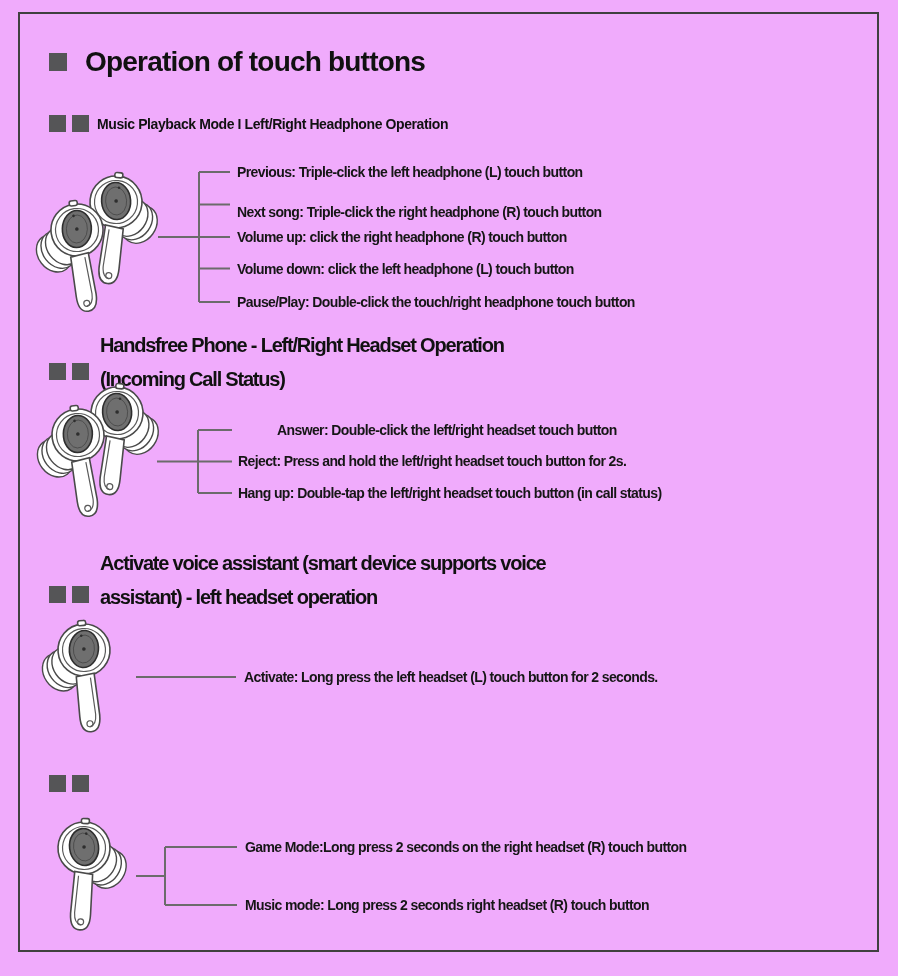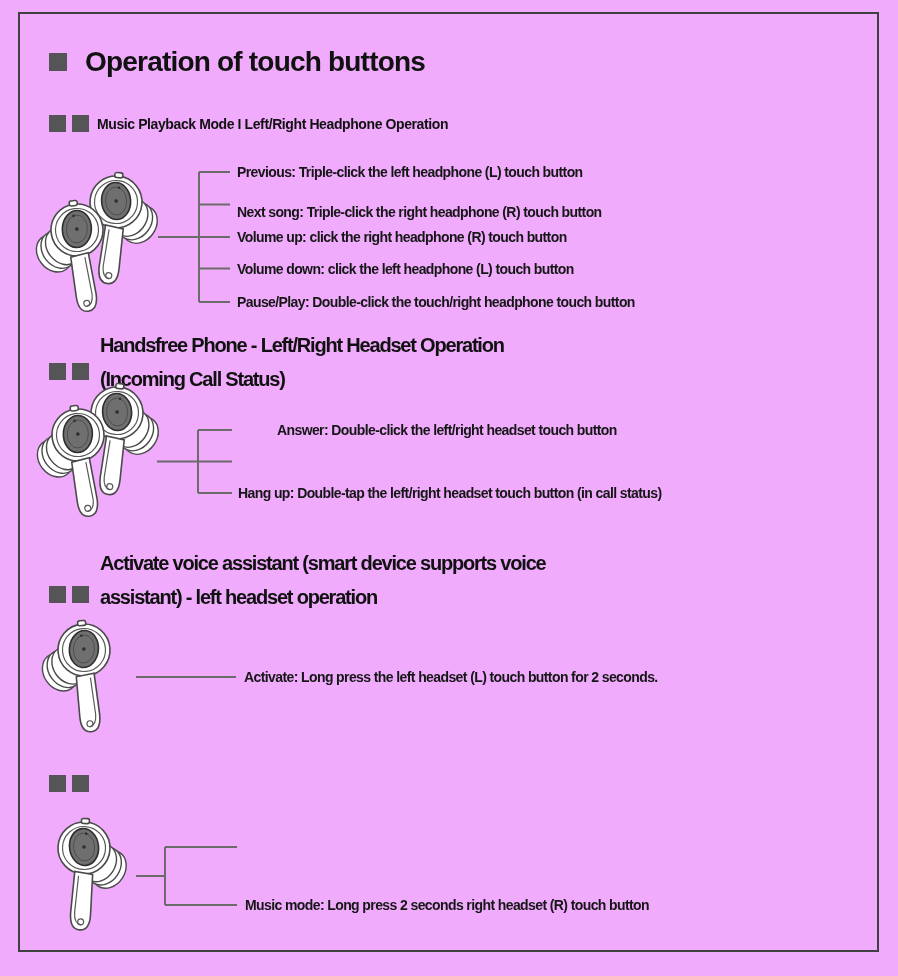--- a/index.html
+++ b/index.html
@@ -121,20 +121,21 @@
 
   <svg class="connector" style="left:150px;top:422px;" width="90" height="80" viewBox="0 0 90 80">
     <line x1="48" y1="8" x2="48" y2="71"></line>
     <line x1="7" y1="39.5" x2="48" y2="39.5"></line>
     <line x1="48" y1="8" x2="82" y2="8"></line>
     <line x1="48" y1="39.5" x2="82" y2="39.5"></line>
     <line x1="48" y1="71" x2="82" y2="71"></line>
   </svg>
 
   <div class="item" style="left:238px;top:419px;margin-left:39px;">Answer: Double-click the left/right headset touch button</div>
+  <div class="item" style="left:238px;top:450px;">Reject: Press and hold the left/right headset touch button for 2s.</div>
   <div class="item" style="left:238px;top:482px;">Hang up: Double-tap the left/right headset touch button (in call status)</div>
 
   <div class="h2" style="left:100px;top:546px;">
     <span>Activate voice assistant (smart device supports voice</span>
     <span>assistant) - left headset operation</span>
   </div>
   <div class="sq" style="left:49px;top:586px;"></div>
   <div class="sq" style="left:72px;top:586px;"></div>
 
   <svg style="left:30px;top:622px;" width="130" height="122" viewBox="0 0 130 122">
@@ -156,14 +157,15 @@
     <use href="#budR" transform="translate(18,0) rotate(3 36 30)"></use>
   </svg>
 
   <svg class="connector" style="left:130px;top:838px;" width="112" height="72" viewBox="0 0 112 72">
     <line x1="35" y1="9" x2="35" y2="67"></line>
     <line x1="6" y1="38" x2="35" y2="38"></line>
     <line x1="35" y1="9" x2="107" y2="9"></line>
     <line x1="35" y1="67" x2="107" y2="67"></line>
   </svg>
 
+  <div class="item" style="left:245px;top:836px;">Game Mode:Long press 2 seconds on the right headset (R) touch button</div>
   <div class="item" style="left:245px;top:894px;">Music mode: Long press 2 seconds right headset (R) touch button</div>
 </div>
 
 </body></html>

